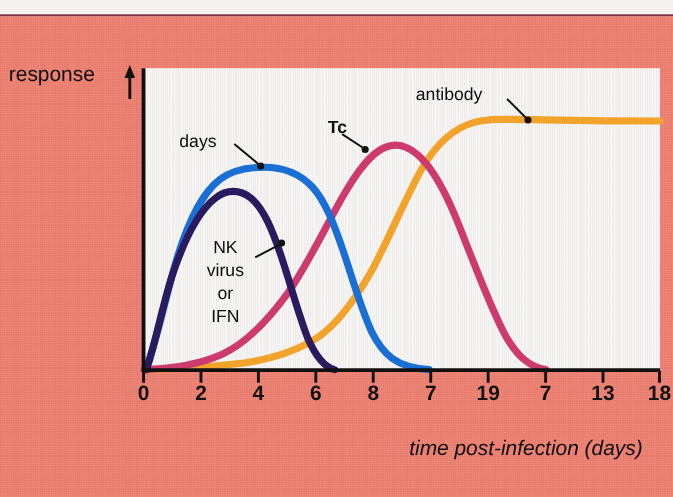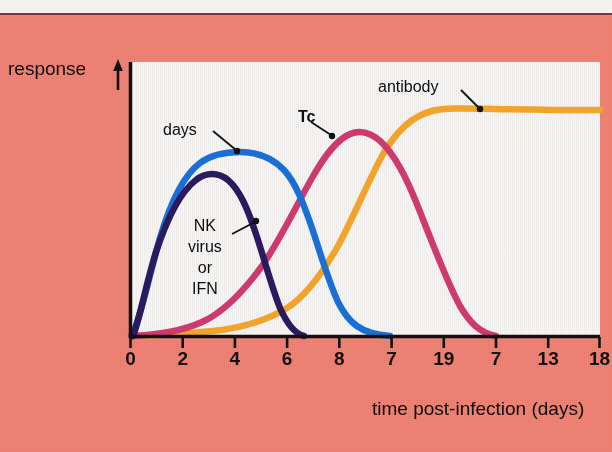--- a/index.html
+++ b/index.html
@@ -86,20 +86,21 @@
     color: #0d0d0d;
   }
   .x-axis-title {
     position: absolute;
     left: 372px;
     top: 398px;
     font-size: 19px;
     font-weight: 400;
     color: #0d0d0d;
     white-space: nowrap;
+    font-style: italic;
   }
   .curve-label {
     position: absolute;
     font-size: 16px;
     font-weight: 400;
     color: #0d0d0d;
     white-space: nowrap;
   }
   .label-virus  { left: 163px; top: 121px; }
   .label-tc     { left: 298px; top: 108px; font-weight: bold; }

